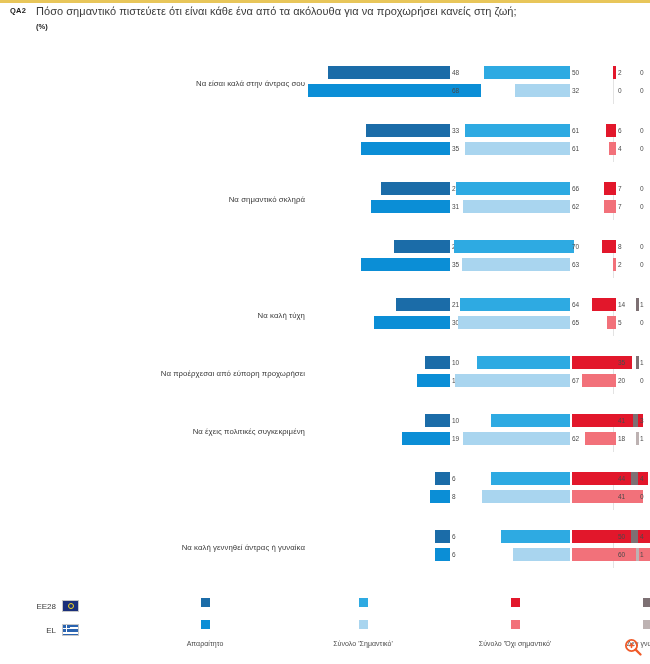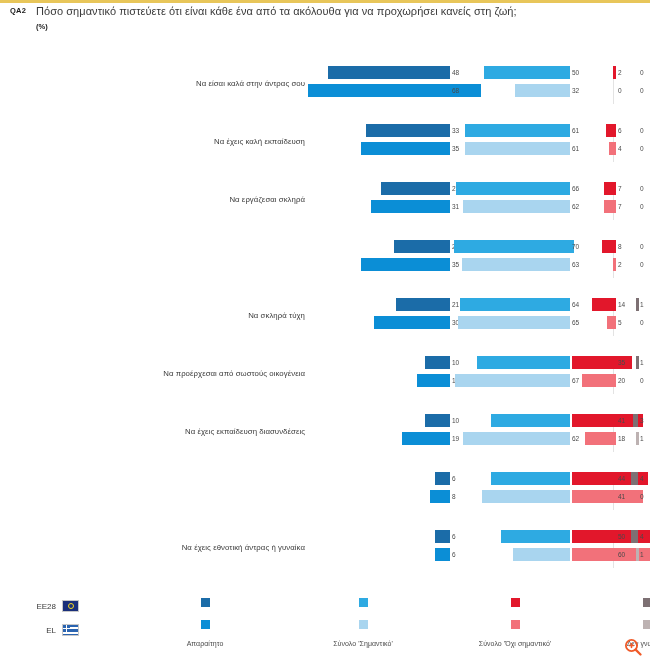--- a/index.html
+++ b/index.html
@@ -245,23 +245,20 @@
           <div class="seg" style="background: rgb(11, 142, 214); width: 173.4px; left: 0px;"></div>
           <div class="seg-val" style="left: 144px;">68</div>
           <div class="seg" style="background: rgb(169, 213, 239); width: 55.04px; left: 206.96px;"></div>
           <div class="seg-val" style="left: 264px;">32</div>
           <div class="seg-val" style="left: 310px;">0</div>
           <div class="seg-val" style="left: 332px;">0</div>
         </div>
       </div>
     </div>
     <div class="group">
-      <div class="group-label-wrap">
-        <div class="group-label">Να έχεις καλή εκπαίδευση</div>
-      </div>
       <div class="bars">
         <div class="col-sep" style="left: 305px;"></div>
         <div class="barrow">
           <div class="seg" style="background: rgb(27, 108, 168); width: 84.15px; left: 57.85px;"></div>
           <div class="seg-val" style="left: 144px;">33</div>
           <div class="seg" style="background: rgb(46, 170, 226); width: 104.92px; left: 157.08px;"></div>
           <div class="seg-val" style="left: 264px;">61</div>
           <div class="seg" style="background: rgb(226, 23, 43); width: 10.32px; left: 297.68px;"></div>
           <div class="seg-val" style="left: 310px;">6</div>
           <div class="seg-val" style="left: 332px;">0</div>
@@ -272,21 +269,21 @@
           <div class="seg" style="background: rgb(169, 213, 239); width: 104.92px; left: 157.08px;"></div>
           <div class="seg-val" style="left: 264px;">61</div>
           <div class="seg" style="background: rgb(242, 113, 122); width: 6.88px; left: 301.12px;"></div>
           <div class="seg-val" style="left: 310px;">4</div>
           <div class="seg-val" style="left: 332px;">0</div>
         </div>
       </div>
     </div>
     <div class="group">
       <div class="group-label-wrap">
-        <div class="group-label">Να εργάζεσαι σκληρά</div>
+        <div class="group-label">Να σημαντικό σκληρά</div>
       </div>
       <div class="bars">
         <div class="col-sep" style="left: 305px;"></div>
         <div class="barrow">
           <div class="seg" style="background: rgb(27, 108, 168); width: 68.85px; left: 73.15px;"></div>
           <div class="seg-val" style="left: 144px;">27</div>
           <div class="seg" style="background: rgb(46, 170, 226); width: 113.52px; left: 148.48px;"></div>
           <div class="seg-val" style="left: 264px;">66</div>
           <div class="seg" style="background: rgb(226, 23, 43); width: 12.04px; left: 295.96px;"></div>
           <div class="seg-val" style="left: 310px;">7</div>
@@ -321,21 +318,21 @@
           <div class="seg" style="background: rgb(169, 213, 239); width: 108.36px; left: 153.64px;"></div>
           <div class="seg-val" style="left: 264px;">63</div>
           <div class="seg" style="background: rgb(242, 113, 122); width: 3.44px; left: 304.56px;"></div>
           <div class="seg-val" style="left: 310px;">2</div>
           <div class="seg-val" style="left: 332px;">0</div>
         </div>
       </div>
     </div>
     <div class="group">
       <div class="group-label-wrap">
-        <div class="group-label">Να σκληρά τύχη</div>
+        <div class="group-label">Να καλή τύχη</div>
       </div>
       <div class="bars">
         <div class="col-sep" style="left: 305px;"></div>
         <div class="barrow">
           <div class="seg" style="background: rgb(27, 108, 168); width: 53.55px; left: 88.45px;"></div>
           <div class="seg-val" style="left: 144px;">21</div>
           <div class="seg" style="background: rgb(46, 170, 226); width: 110.08px; left: 151.92px;"></div>
           <div class="seg-val" style="left: 264px;">64</div>
           <div class="seg" style="background: rgb(226, 23, 43); width: 24.08px; left: 283.92px;"></div>
           <div class="seg-val" style="left: 310px;">14</div>
@@ -348,21 +345,21 @@
           <div class="seg" style="background: rgb(169, 213, 239); width: 111.8px; left: 150.2px;"></div>
           <div class="seg-val" style="left: 264px;">65</div>
           <div class="seg" style="background: rgb(242, 113, 122); width: 8.6px; left: 299.4px;"></div>
           <div class="seg-val" style="left: 310px;">5</div>
           <div class="seg-val" style="left: 332px;">0</div>
         </div>
       </div>
     </div>
     <div class="group">
       <div class="group-label-wrap">
-        <div class="group-label">Να προέρχεσαι από σωστούς οικογένεια</div>
+        <div class="group-label">Να προέρχεσαι από εύπορη προχωρήσει</div>
       </div>
       <div class="bars">
         <div class="col-sep" style="left: 305px;"></div>
         <div class="barrow">
           <div class="seg" style="background: rgb(27, 108, 168); width: 25.5px; left: 116.5px;"></div>
           <div class="seg-val" style="left: 144px;">10</div>
           <div class="seg" style="background: rgb(46, 170, 226); width: 92.88px; left: 169.12px;"></div>
           <div class="seg-val" style="left: 264px;">54</div>
           <div class="seg" style="background: rgb(226, 23, 43); width: 60.2px; left: 264px;"></div>
           <div class="seg-val" style="left: 310px;">35</div>
@@ -375,21 +372,21 @@
           <div class="seg" style="background: rgb(169, 213, 239); width: 115.24px; left: 146.76px;"></div>
           <div class="seg-val" style="left: 264px;">67</div>
           <div class="seg" style="background: rgb(242, 113, 122); width: 34.4px; left: 273.6px;"></div>
           <div class="seg-val" style="left: 310px;">20</div>
           <div class="seg-val" style="left: 332px;">0</div>
         </div>
       </div>
     </div>
     <div class="group">
       <div class="group-label-wrap">
-        <div class="group-label">Να έχεις εκπαίδευση διασυνδέσεις</div>
+        <div class="group-label">Να έχεις πολιτικές συγκεκριμένη</div>
       </div>
       <div class="bars">
         <div class="col-sep" style="left: 305px;"></div>
         <div class="barrow">
           <div class="seg" style="background: rgb(27, 108, 168); width: 25.5px; left: 116.5px;"></div>
           <div class="seg-val" style="left: 144px;">10</div>
           <div class="seg" style="background: rgb(46, 170, 226); width: 79.12px; left: 182.88px;"></div>
           <div class="seg-val" style="left: 264px;">46</div>
           <div class="seg" style="background: rgb(226, 23, 43); width: 70.52px; left: 264px;"></div>
           <div class="seg-val" style="left: 310px;">41</div>
@@ -427,21 +424,21 @@
           <div class="seg" style="background: rgb(169, 213, 239); width: 87.72px; left: 174.28px;"></div>
           <div class="seg-val" style="left: 264px;">51</div>
           <div class="seg" style="background: rgb(242, 113, 122); width: 70.52px; left: 264px;"></div>
           <div class="seg-val" style="left: 310px;">41</div>
           <div class="seg-val" style="left: 332px;">0</div>
         </div>
       </div>
     </div>
     <div class="group">
       <div class="group-label-wrap">
-        <div class="group-label">Να έχεις εθνοτική άντρας ή γυναίκα</div>
+        <div class="group-label">Να καλή γεννηθεί άντρας ή γυναίκα</div>
       </div>
       <div class="bars">
         <div class="col-sep" style="left: 305px;"></div>
         <div class="barrow">
           <div class="seg" style="background: rgb(27, 108, 168); width: 15.3px; left: 126.7px;"></div>
           <div class="seg-val" style="left: 144px;">6</div>
           <div class="seg" style="background: rgb(46, 170, 226); width: 68.8px; left: 193.2px;"></div>
           <div class="seg-val" style="left: 264px;">40</div>
           <div class="seg" style="background: rgb(226, 23, 43); width: 86px; left: 264px;"></div>
           <div class="seg-val" style="left: 310px;">50</div>

